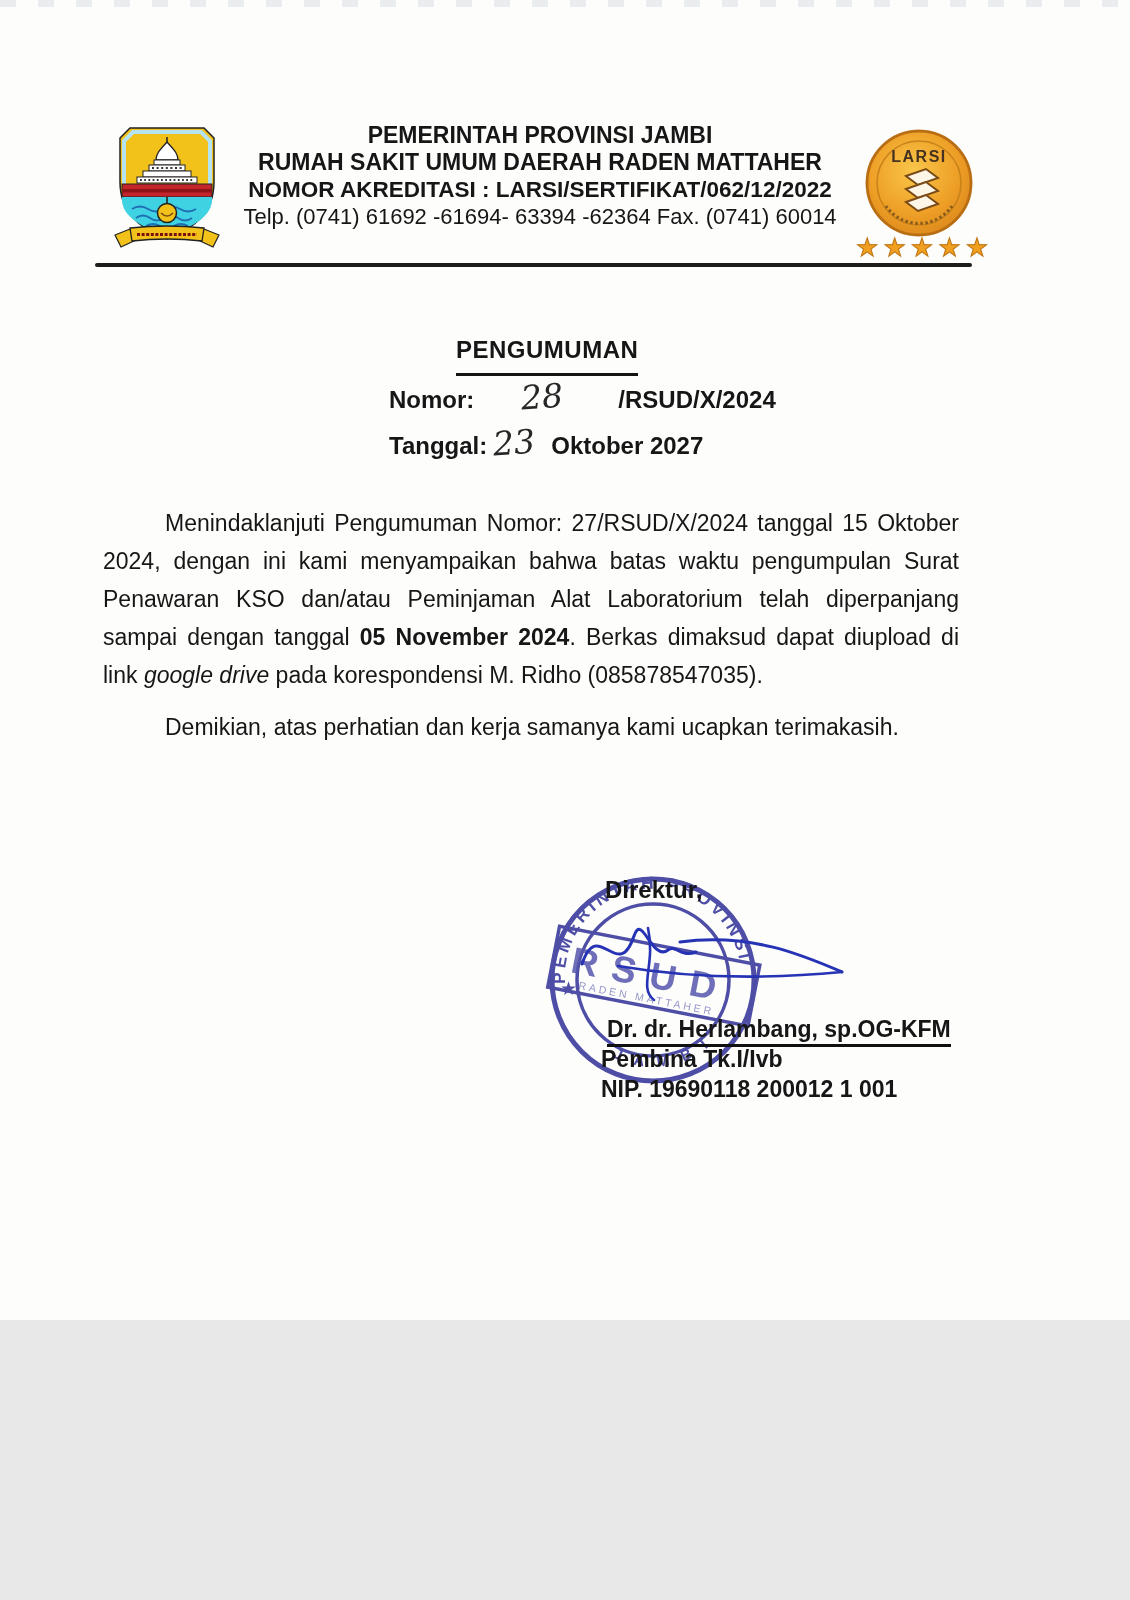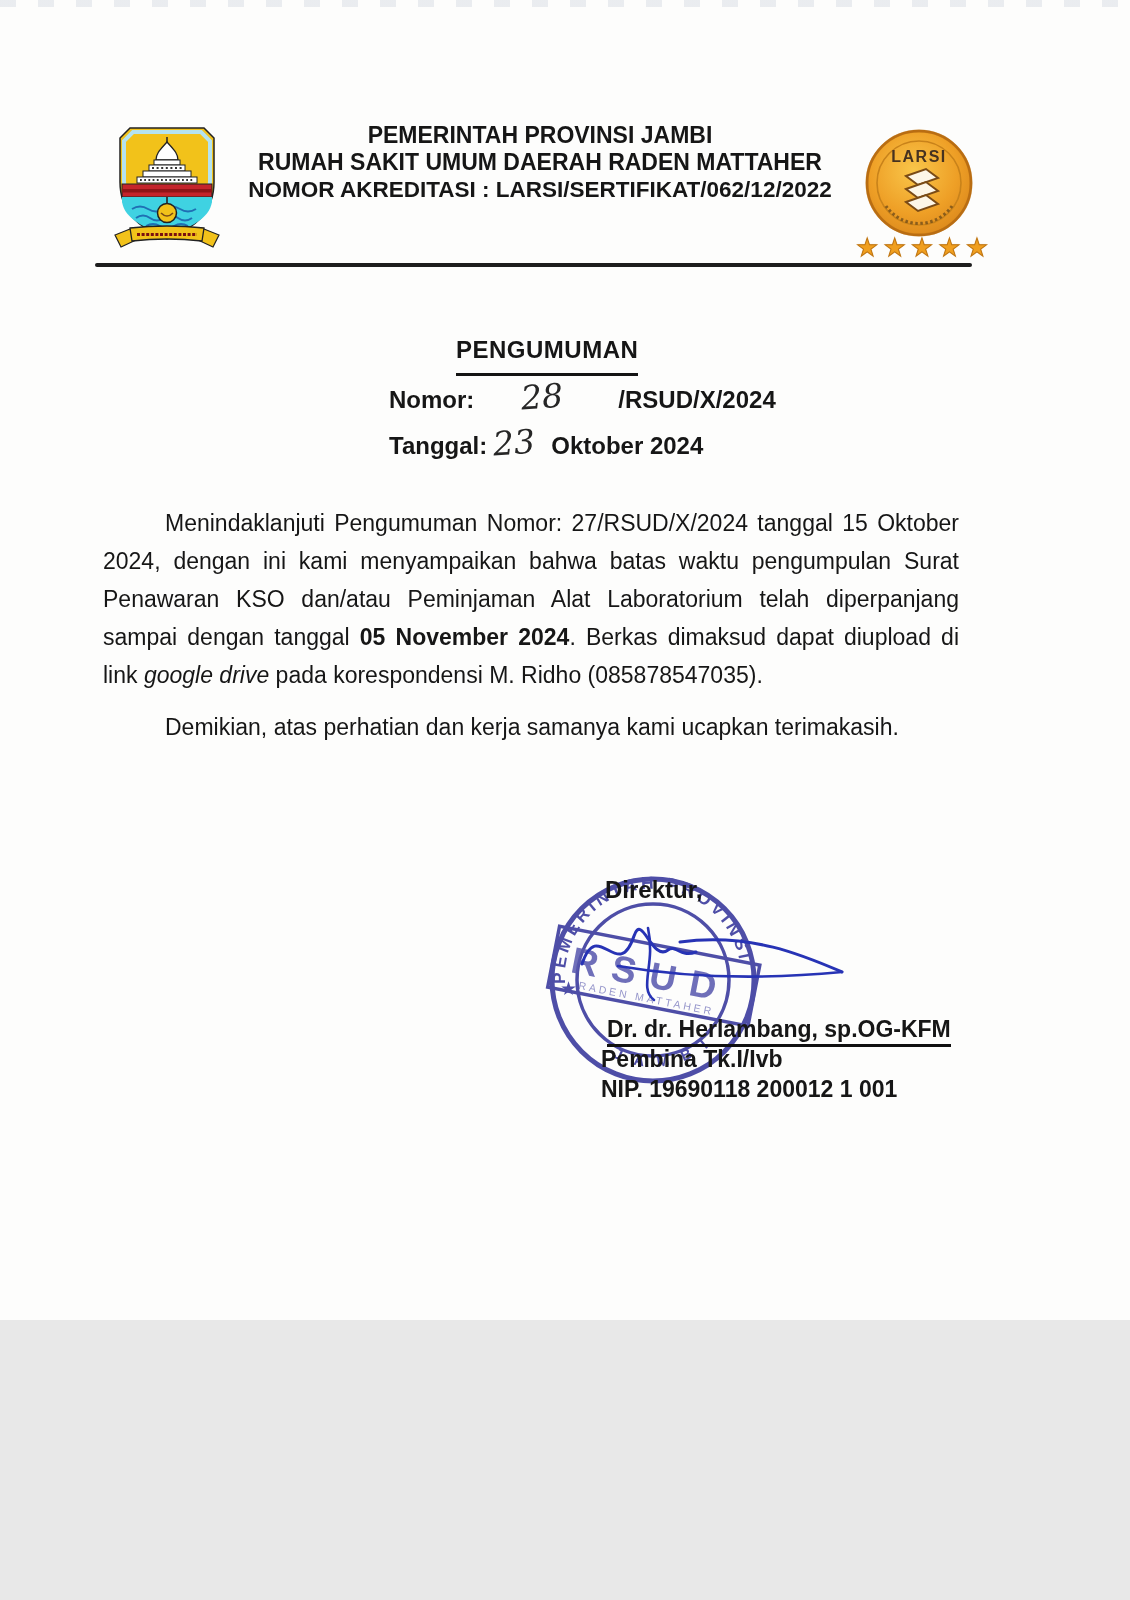--- a/index.html
+++ b/index.html
@@ -91,20 +91,21 @@
     <path d="M20,107 L5,113 L11,125 L26,118 Z" fill="#f2c21a" stroke="#222" stroke-width="1.2"></path>
     <path d="M94,107 L109,113 L103,125 L88,118 Z" fill="#f2c21a" stroke="#222" stroke-width="1.2"></path>
     <path d="M20,106 Q57,102 94,106 L92,119 Q57,115 22,119 Z" fill="#f2c21a" stroke="#222" stroke-width="1.3"></path>
     <path d="M27,112.5 L87,112.5" stroke="#7a1010" stroke-width="3.2" stroke-dasharray="3 1.6"></path>
   </svg>
 
   <div class="lh-text">
     <div class="lh-b1">PEMERINTAH PROVINSI JAMBI</div>
     <div class="lh-b1">RUMAH SAKIT UMUM DAERAH RADEN MATTAHER</div>
     <div class="lh-b3">NOMOR AKREDITASI : LARSI/SERTIFIKAT/062/12/2022</div>
+    <div class="lh-r">Telp. (0741)  61692 -61694- 63394 -62364 Fax. (0741) 60014</div>
   </div>
 
   <svg class="lh-logo-right" width="114" height="112" viewBox="0 0 114 112">
     <defs>
       <radialGradient id="coin" cx="45%" cy="38%" r="70%">
         <stop offset="0%" stop-color="#f9c64a"></stop>
         <stop offset="60%" stop-color="#ee9f26"></stop>
         <stop offset="100%" stop-color="#d8851b"></stop>
       </radialGradient>
     </defs>
@@ -129,21 +130,21 @@
 
   <div class="line-nomor num-line">
     <span class="num-label">Nomor:</span>
     <span class="handwritten hand-nomor">28</span>
     <span class="num-rest rest-nomor">/RSUD/X/2024</span>
   </div>
 
   <div class="line-tanggal num-line">
     <span class="num-label">Tanggal:</span>
     <span class="handwritten hand-tanggal">23</span>
-    <span class="num-rest rest-tanggal">Oktober 2024</span>
+    <span class="num-rest rest-tanggal">Oktober 2027</span>
   </div>
 
   <div class="body-text">
     <p><span>Menindaklanjuti Pengumuman Nomor: 27/RSUD/X/2024 tanggal 15 Oktober 2024, dengan ini kami menyampaikan bahwa batas waktu pengumpulan Surat Penawaran KSO dan/atau Peminjaman Alat Laboratorium telah diperpanjang sampai dengan tanggal </span><span class="bold">05 November 2024</span><span>. Berkas dimaksud dapat diupload di link </span><span class="italic">google drive</span><span> pada korespondensi M. Ridho (085878547035).</span></p>
     <p class="second">Demikian, atas perhatian dan kerja samanya kami ucapkan terimakasih.</p>
   </div>
 
   <div class="sig-role">Direktur,</div>
 
   <svg class="stamp" width="230" height="230" viewBox="0 0 230 230">

